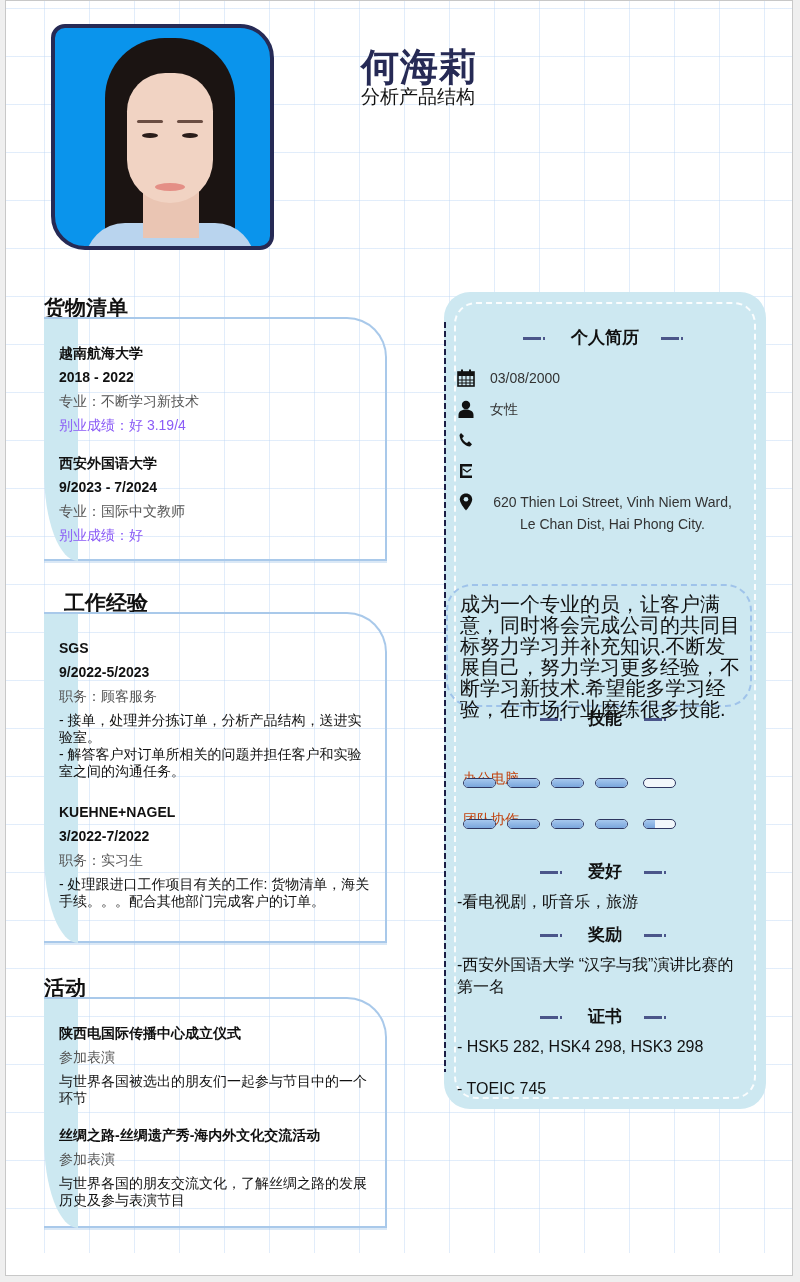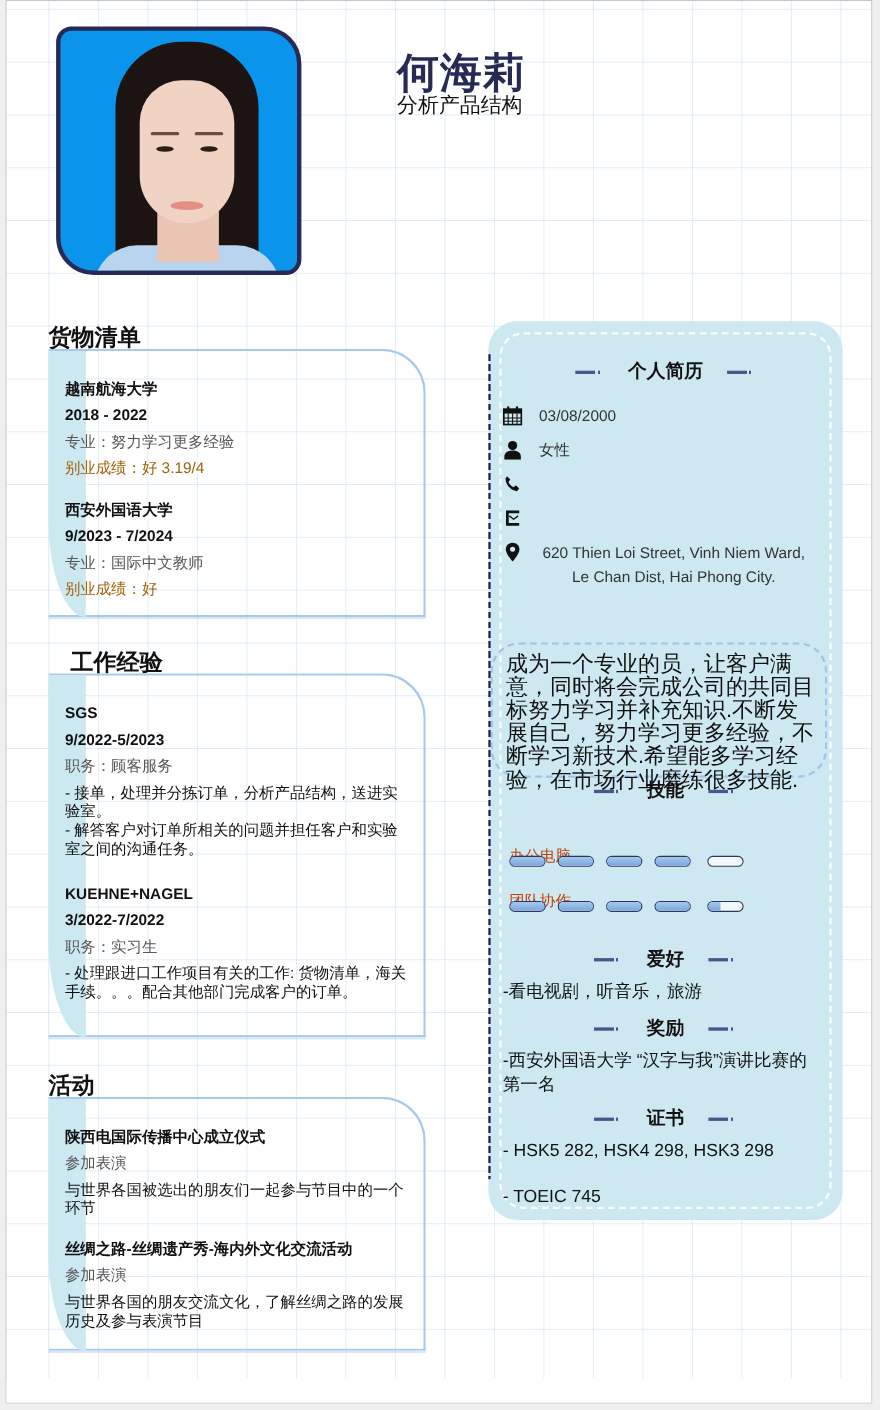--- a/index.html
+++ b/index.html
@@ -61,21 +61,21 @@
   }
   .card .bar {
     position: absolute; left: 0; top: 0; bottom: -2px; width: 34px; background: #cce8f1;
     border-bottom-left-radius: 34px 90px;
   }
   .card .body { position: relative; padding: 22px 10px 10px 15px; }
   .entry { margin-bottom: 14px; }
   .entry:last-child { margin-bottom: 0; }
   .t-bold { font-size: 14px; font-weight: bold; line-height: 24px; }
   .t-gray { font-size: 14px; color: #555; line-height: 24px; }
-  .t-norm { font-size: 14px; color: #a16207; line-height: 24px; }
+  .t-norm { font-size: 14px; color: #8b5cf6; line-height: 24px; }
   .t-desc { font-size: 14px; color: #111; line-height: 17px; margin-top: 4px; white-space: pre-line; }
 
   
   .rpanel {
     position: absolute; left: 444px; top: 292px; width: 322px; height: 817px;
     background: #cde8f1; border-radius: 26px;
   }
   .rpanel .inner-dash {
     position: absolute; left: 10px; top: 10px; right: 10px; bottom: 10px;
     border: 2px dashed rgba(255,255,255,0.9); border-radius: 22px;
@@ -131,21 +131,21 @@
 <div class="name">何海莉</div>
 <div class="job">分析产品结构</div>
 
 <div class="sec-title" style="top:295px;">货物清单</div>
 <div class="card" style="top:317px; height:244px;">
   <div class="bar"></div>
   <div class="body">
     <div class="entry">
       <div class="t-bold">越南航海大学</div>
       <div class="t-bold">2018 - 2022</div>
-      <div class="t-gray">专业：努力学习更多经验</div>
+      <div class="t-gray">专业：不断学习新技术</div>
       <div class="t-norm">别业成绩：好 3.19/4</div>
     </div>
     <div class="entry">
       <div class="t-bold">西安外国语大学</div>
       <div class="t-bold">9/2023 - 7/2024</div>
       <div class="t-gray">专业：国际中文教师</div>
       <div class="t-norm">别业成绩：好</div>
     </div>
   </div>
 </div>

